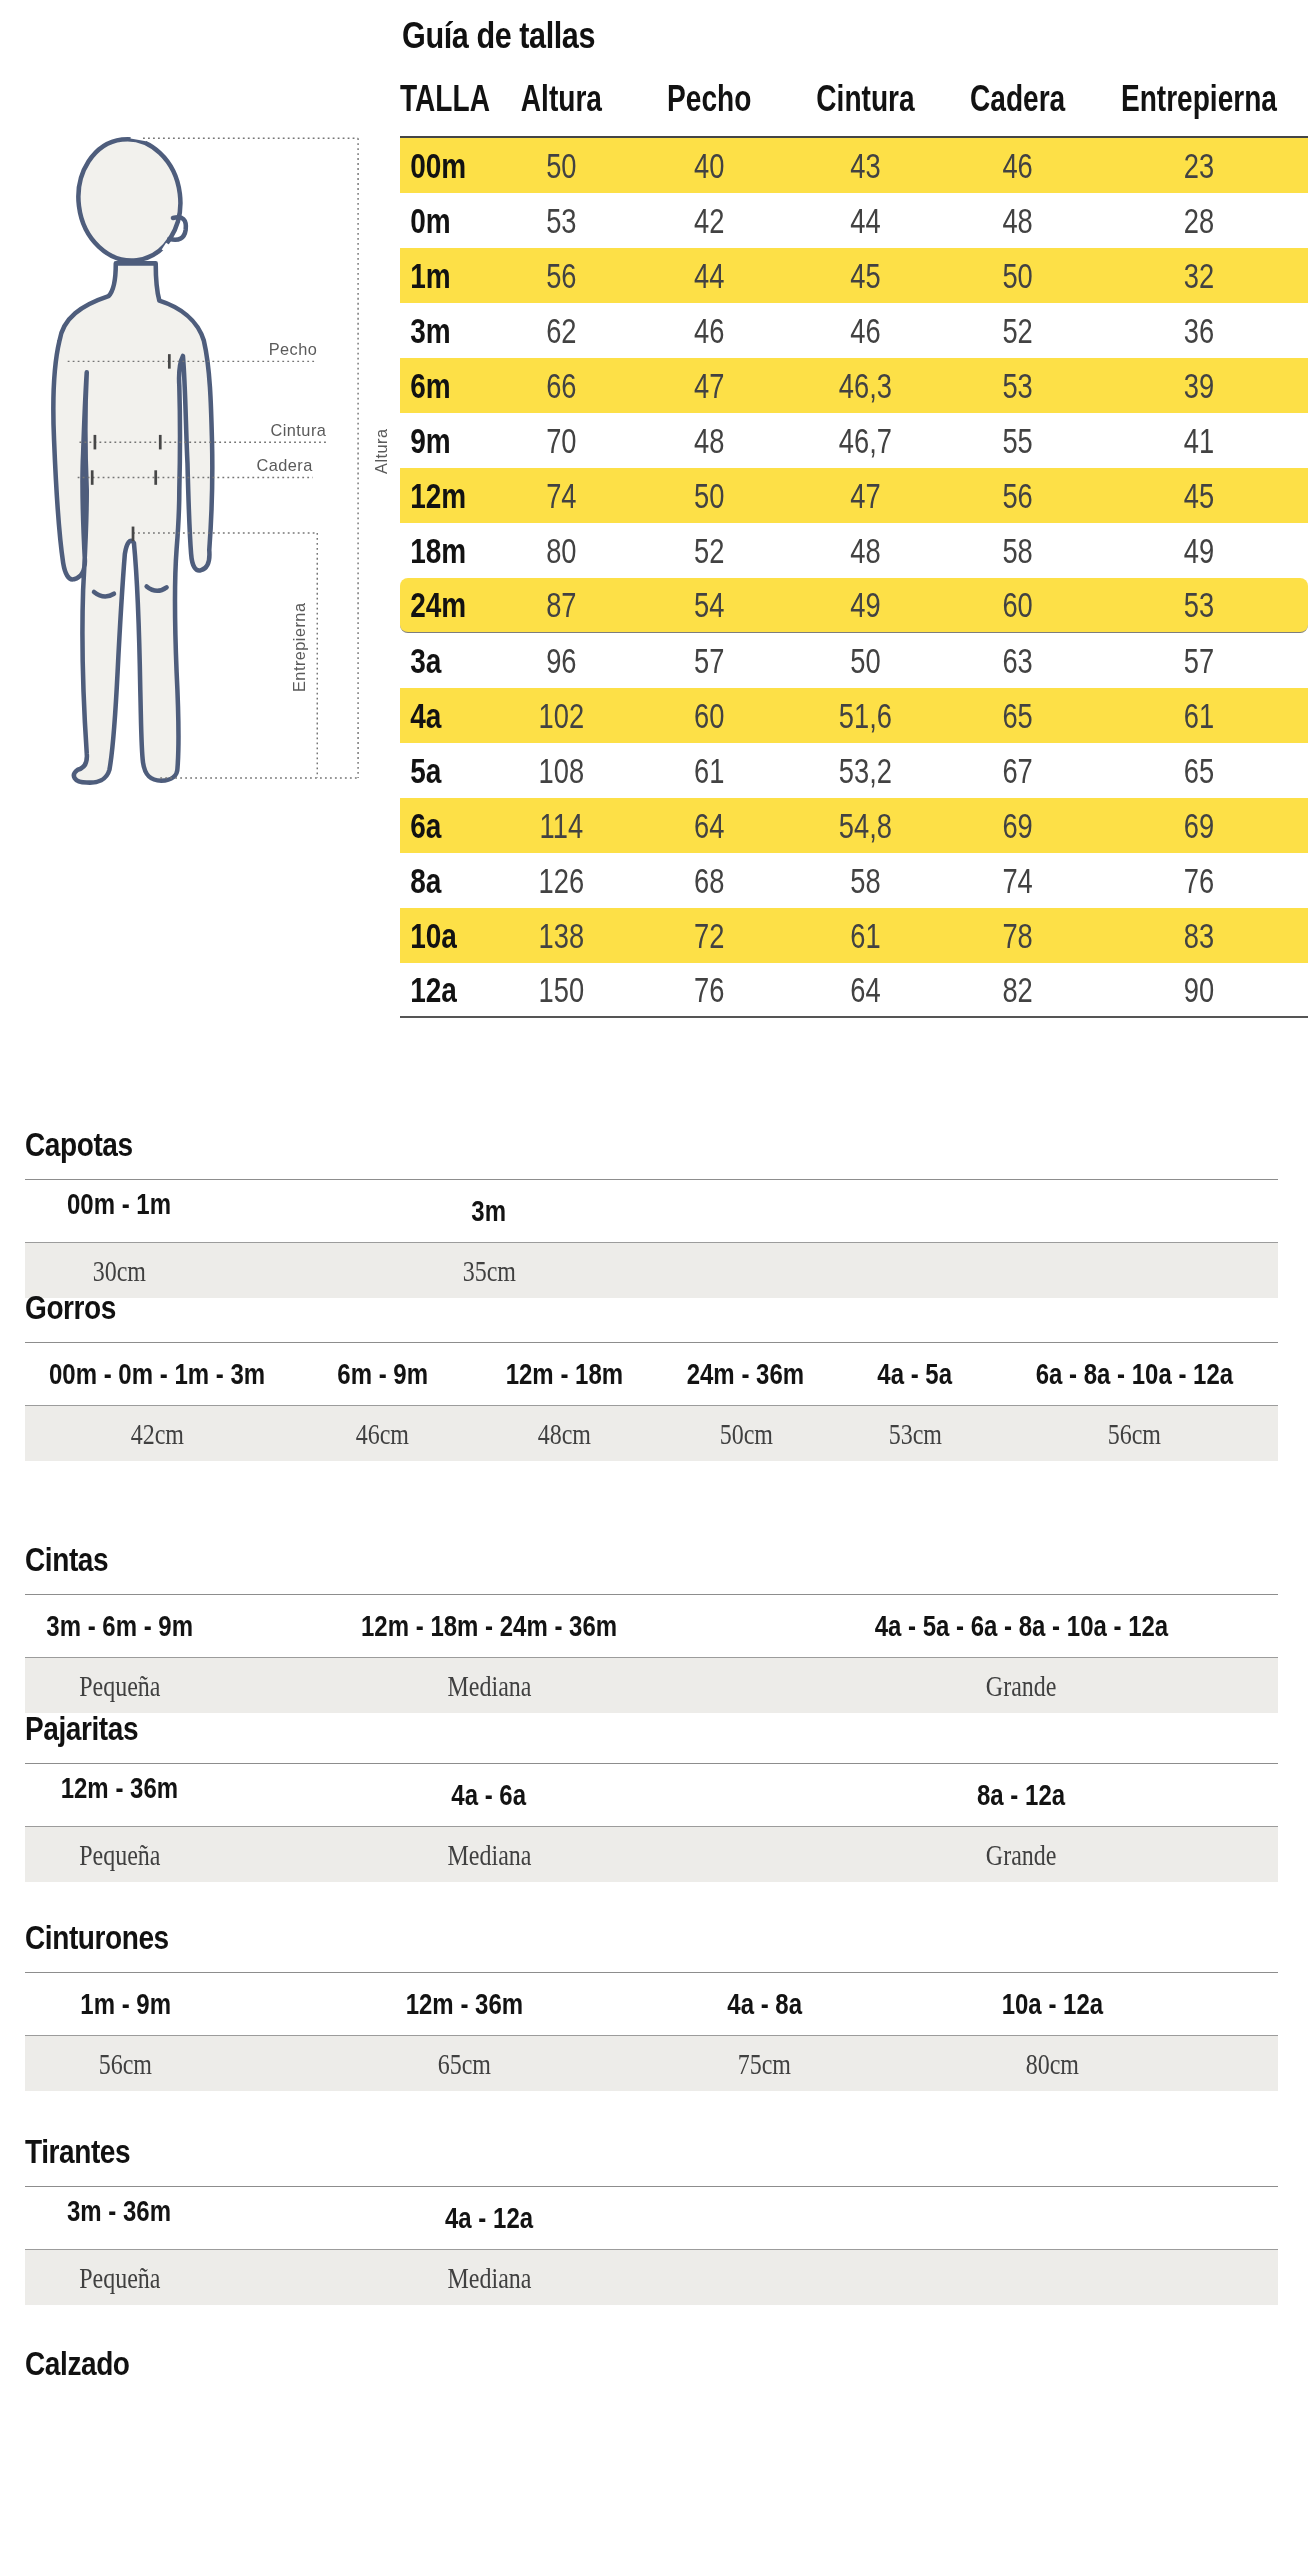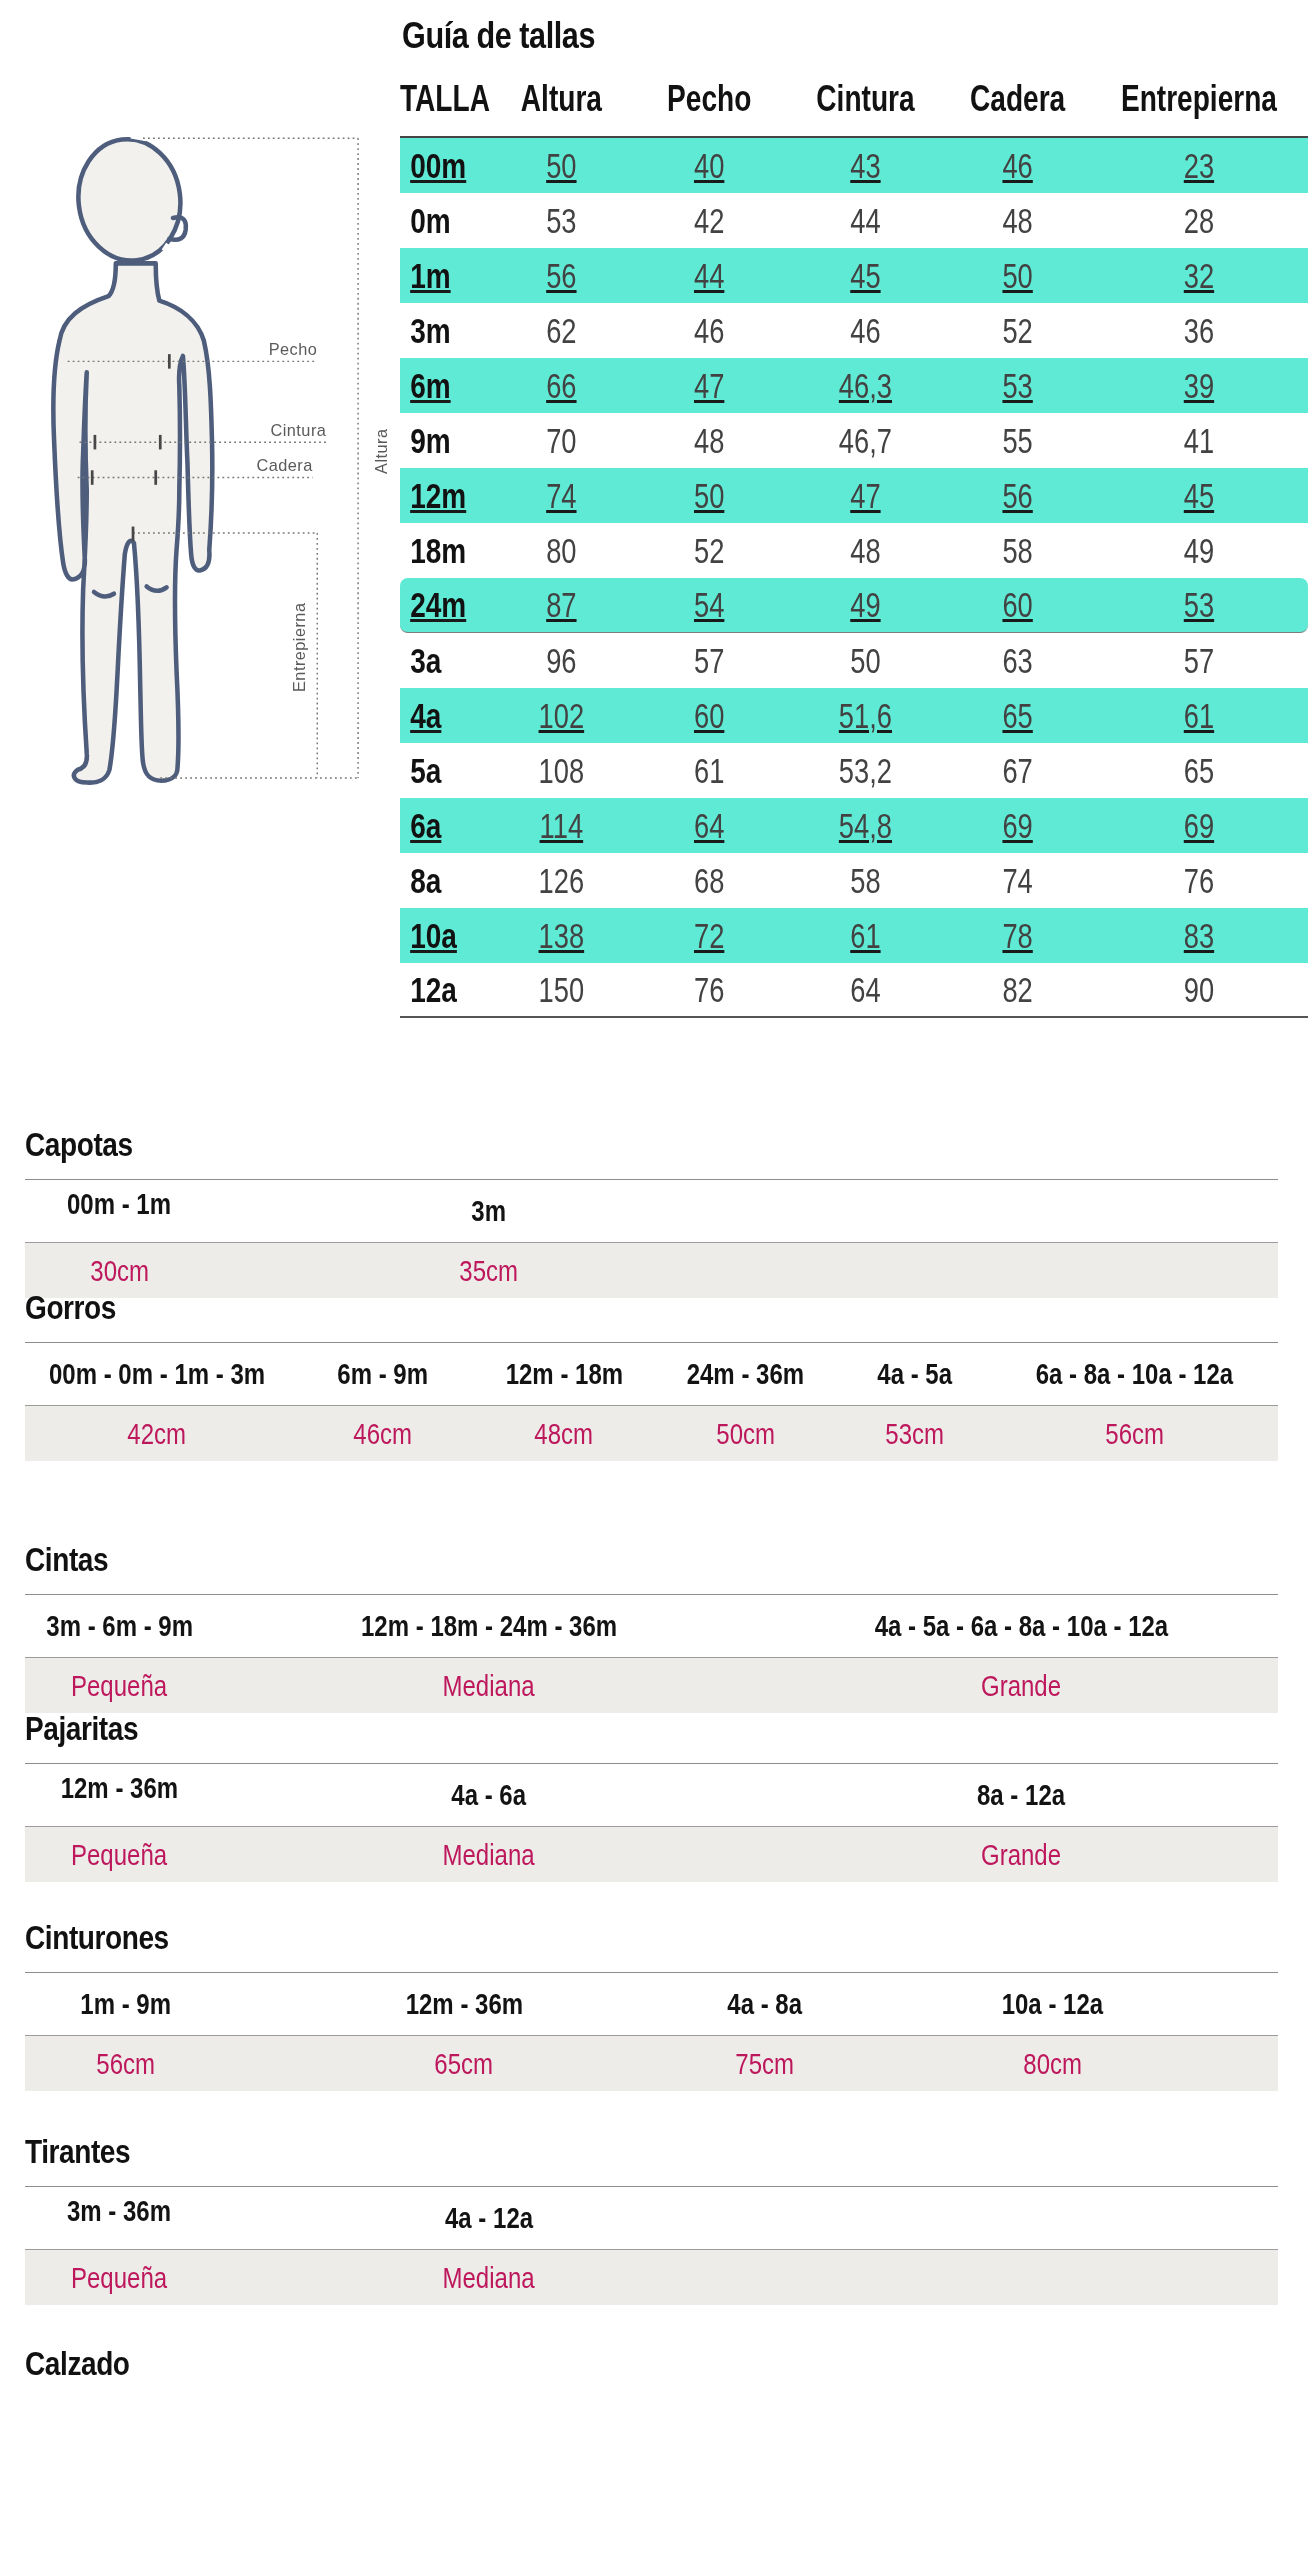--- a/index.html
+++ b/index.html
@@ -33,21 +33,21 @@
   .mt-header {
     height:60px; align-items:end; padding-bottom:16px;
     border-bottom:2.7px solid #454545;
   }
   .hcell {
     font-size:36px; font-weight:800; color:#121212; text-align:center;
     transform:scaleX(.78); transform-origin:center bottom; white-space:nowrap;
   }
   .hcell:first-child { text-align:left; transform-origin:left bottom; }
   .trow { height:55px; align-items:center; }
-  .trow.stripe { background:#5eead4;text-decoration:underline; }
+  .trow.stripe { background:#fde047; }
   .trow.sep { border-bottom:1.8px solid #7d7d7d;border-radius:8px; }
   #mt-rows .trow:last-child { border-bottom:2.7px solid #555; }
   .cell { display:block; text-align:center; white-space:nowrap; }
   .cell.talla {
     text-align:left; padding-left:12.7px; font-size:35px; font-weight:800; color:#121212;
     transform:scaleX(.8); transform-origin:left center;
   }
   .cell.num {
     font-size:35px; font-weight:400; color:#424242;
     transform:scaleX(.78); transform-origin:center center;
@@ -65,21 +65,21 @@
   .sec-cinturones .srow { grid-template-columns:16% 38% 10% 36%; }
   .srow.labels { border-top:1.8px solid #8d8d8d; height:63px; }
   .srow.values { border-top:1.8px solid #9c9c9c; height:56px; background:#edece9; }
   .lbl,.val { display:flex; align-items:center; justify-content:center; white-space:nowrap; }
   .lbl {
     font-size:30px; font-weight:800; color:#131313;
   }
   .lbl > i, .val > i {
     font-style:normal; transform:scaleX(.8); transform-origin:center center; display:block;
   }
-  .val { font-size:30px; color:#be185d; }
+  .val { font-size:30px; color:#404040;font-family:Liberation Serif, serif; }
   .sec-capotas  .lbl:first-child,
   .sec-pajaritas .lbl:first-child,
   .sec-tirantes .lbl:first-child,
   .sec-calzado  .lbl:first-child { position:relative; top:-7.3px; }
 
   .sec-capotas    { top:1082px;margin-top:45px; }
   .sec-gorros     { top:1290px; }
   .sec-cintas     { top:1506px;margin-top:36px; }
   .sec-pajaritas  { top:1711px; }
   .sec-cinturones { top:1920px; }

